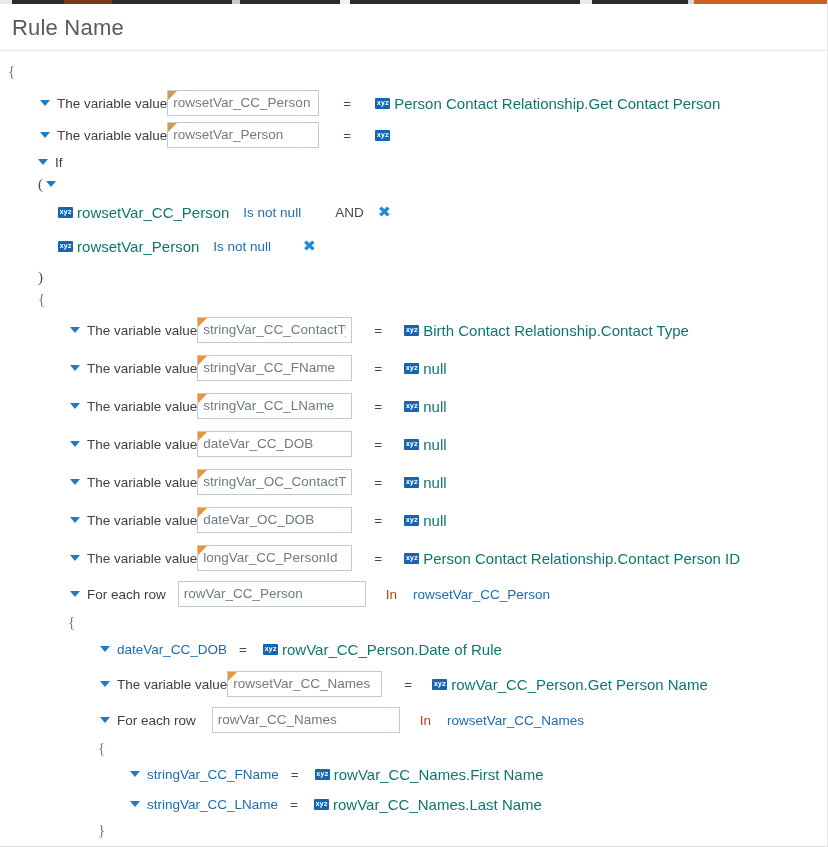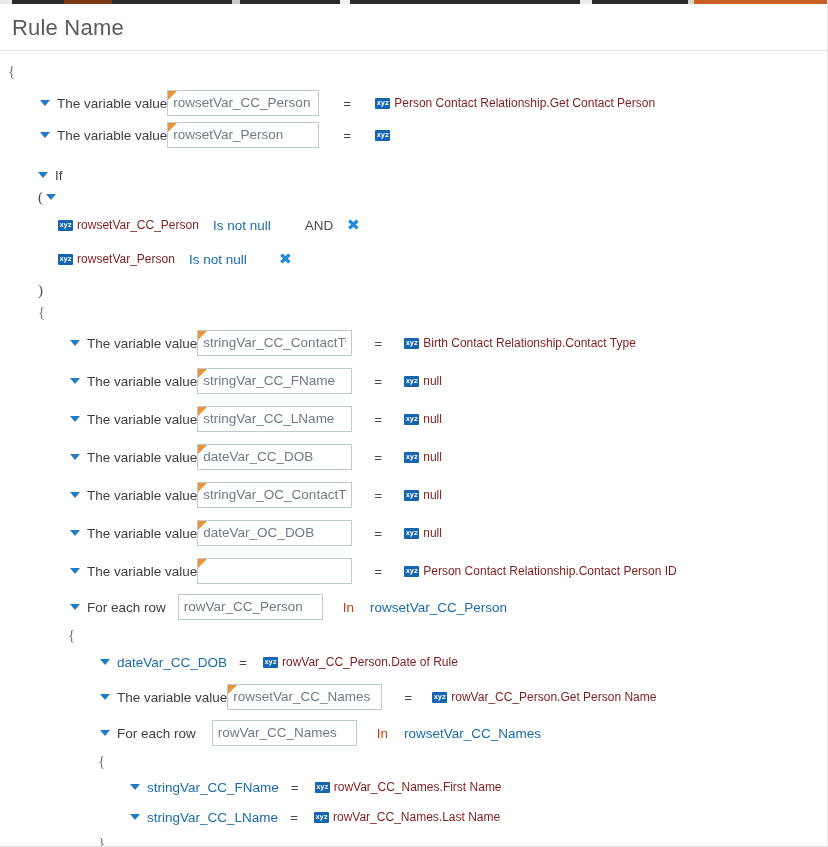--- a/index.html
+++ b/index.html
@@ -105,21 +105,21 @@
     line-height: 24px;
     font-size: 13.5px;
     color: #6f7b85;
     padding: 0 5px;
     overflow: hidden;
     white-space: nowrap;
     vertical-align: middle;
     cursor: text;
   }
   .inputbox.wide { width: 152px; }
-  .inputbox.w160 { width: 145px; }
+  .inputbox.w160 { width: 188px; }
   .inputbox.w155 { width: 155px; }
   .inputbox .corner {
     position: absolute;
     top: 0; left: 0;
     width: 0; height: 0;
     border-top: 9px solid #e8943a;
     border-right: 9px solid transparent;
   }
   .inputbox .txt {
     display: block;
@@ -146,22 +146,22 @@
     padding: 0 1.5px;
     letter-spacing: -0.2px;
     text-align: center;
     vertical-align: middle;
     margin-right: 4px;
     border-radius: 1px;
     flex: none;
   }
 
   .link {
-    color: #7f1d1d;
-    font-size: 12px;
+    color: #0f766e;
+    font-size: 15px;
     cursor: pointer;
   }
   .link-plain {
     color: #1b6cb0;
     font-size: 13.5px;
   }
 
   .cond-op { color: #1b6cb0; font-size: 13.5px; }
   .andtxt { color: #4a4a4a; font-size: 13.5px; }
 
@@ -226,21 +226,21 @@
       <span class="tri"></span>
       <span class="lbl">The variable value</span>
       <span class="inputbox wide">
         <span class="corner"></span>
         <span class="txt">rowsetVar_Person</span>
       </span>
       <span class="eq" style="margin-left:24px;">=</span>
       <span class="xyz" style="margin-left:20px;">xyz</span>
     </div>
 
-    <div class="line" style="padding-left:38px;height:22px;margin-top:13px;">
+    <div class="line" style="padding-left:38px;height:22px;margin-top:0;">
       <span class="tri"></span>
       <span class="ifword">If</span>
     </div>
 
     <div class="line" style="padding-left:38px;height:22px;">
       <span class="paren">(</span>
       <span class="tri" style="margin-left:3px;margin-right:0;"></span>
     </div>
 
     <div class="line" style="padding-left:58px;height:34px;">
@@ -336,20 +336,21 @@
       <span class="eq" style="margin-left:22px;">=</span>
       <span class="xyz" style="margin-left:18px;">xyz</span>
       <span class="link">null</span>
     </div>
 
     <div class="line" style="padding-left:70px;height:38px;">
       <span class="tri"></span>
       <span class="lbl">The variable value</span>
       <span class="inputbox w155">
         <span class="corner"></span>
+        <span class="txt">longVar_CC_PersonId</span>
       </span>
       <span class="eq" style="margin-left:22px;">=</span>
       <span class="xyz" style="margin-left:18px;">xyz</span>
       <span class="link">Person Contact Relationship.Contact Person ID</span>
     </div>
 
     <div class="line" style="padding-left:70px;height:34px;">
       <span class="tri"></span>
       <span class="lbl">For each row</span>
       <span class="inputbox w160" style="margin-left:12px;">

